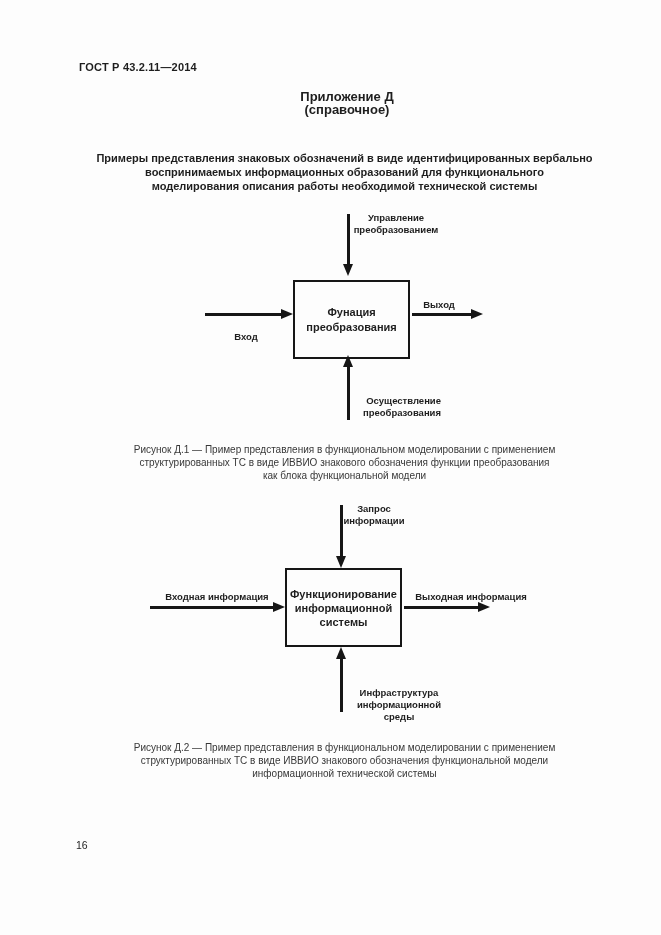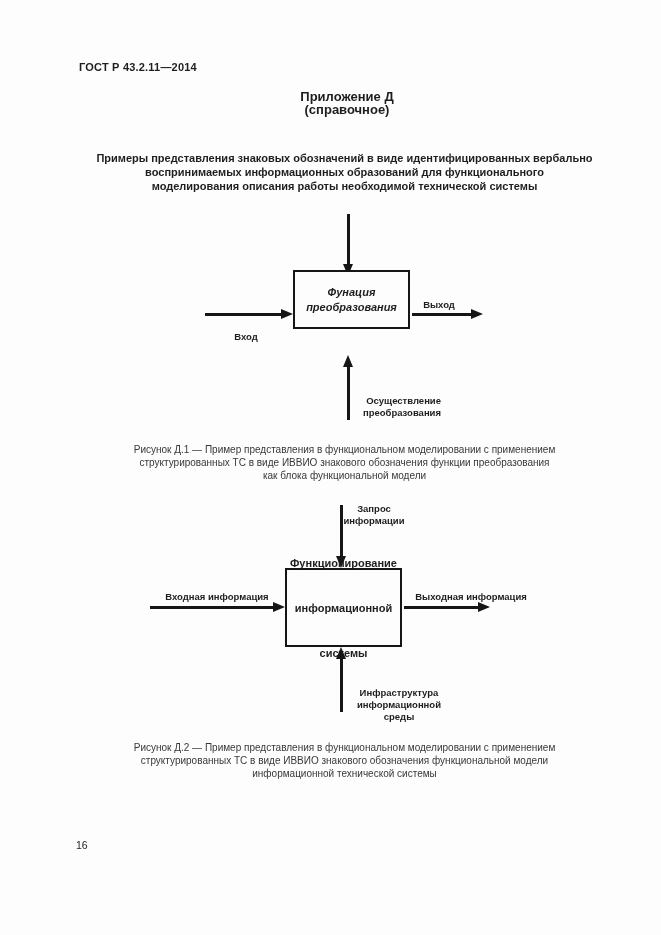--- a/index.html
+++ b/index.html
@@ -15,22 +15,22 @@
   .doc-number { left:79px; top:61px; font-size:11px; font-weight:bold; letter-spacing:.2px; }
   .appendix { left:247px; top:90px; width:200px; text-align:center;
               font-size:13px; font-weight:bold; line-height:13px; }
   .doc-title { left:28px; top:151px; width:633px; text-align:center;
                font-size:11px; font-weight:bold; line-height:14px; }
   .fn-box {
     border:2px solid #161616; box-sizing:border-box; background:#fdfdfd;
     display:flex; flex-direction:column; align-items:center; justify-content:center;
     font-size:11px; font-weight:bold; text-align:center; line-height:15px;
   }
-  .box1 { left:293px; top:270px; width:117px; height:59px;font-style:italic; }
-  .box2 { left:285px; top:568px; width:117px; height:79px; line-height:14px;gap:31px; }
+  .box1 { left:293px; top:280px; width:117px; height:79px; }
+  .box2 { left:285px; top:568px; width:117px; height:79px; line-height:14px; }
   .shaft-v { width:3px; background:#161616; }
   .shaft-h { height:3px; background:#161616; }
   .head-down { width:0; height:0; border-left:5px solid transparent;
                border-right:5px solid transparent; border-top:12px solid #161616; }
   .head-up   { width:0; height:0; border-left:5px solid transparent;
                border-right:5px solid transparent; border-bottom:12px solid #161616; }
   .head-right{ width:0; height:0; border-top:5px solid transparent;
                border-bottom:5px solid transparent; border-left:12px solid #161616; }
   .arrow-label { font-size:9.5px; font-weight:bold; line-height:12px; text-align:center; }
   .caption { left:28px; width:633px; text-align:center; font-size:10px;
@@ -49,20 +49,24 @@
   </div>
 
   <div class="abs doc-title">
     <div>Примеры представления знаковых обозначений в виде идентифицированных вербально</div>
     <div>воспринимаемых информационных образований для функционального</div>
     <div>моделирования описания работы необходимой технической системы</div>
   </div>
 
   <div class="abs shaft-v" style="left:347px; top:214px; height:50px;"></div>
   <div class="abs head-down" style="left:343px; top:264px;"></div>
+  <div class="abs arrow-label" style="left:344px; top:212px; width:104px;">
+    <div>Управление</div>
+    <div>преобразованием</div>
+  </div>
 
   <div class="abs arrow-label" style="left:214px; top:299px; width:64px;margin-top:32px;">Вход</div>
   <div class="abs shaft-h" style="left:205px; top:313px; width:76px;"></div>
   <div class="abs head-right" style="left:281px; top:309px;"></div>
 
   <div class="abs fn-box box1">
     <div>Фунация</div>
     <div>преобразования</div>
   </div>
 

